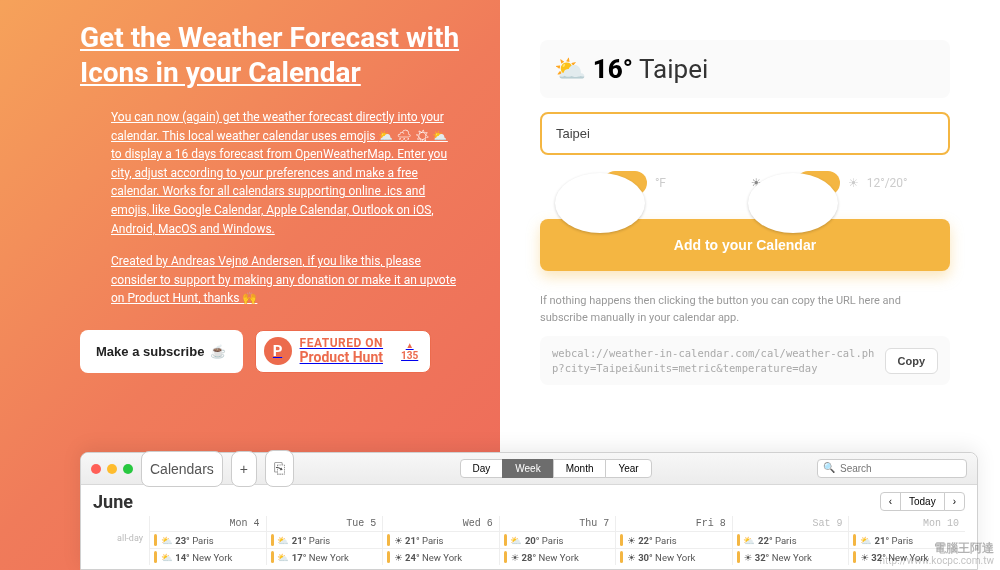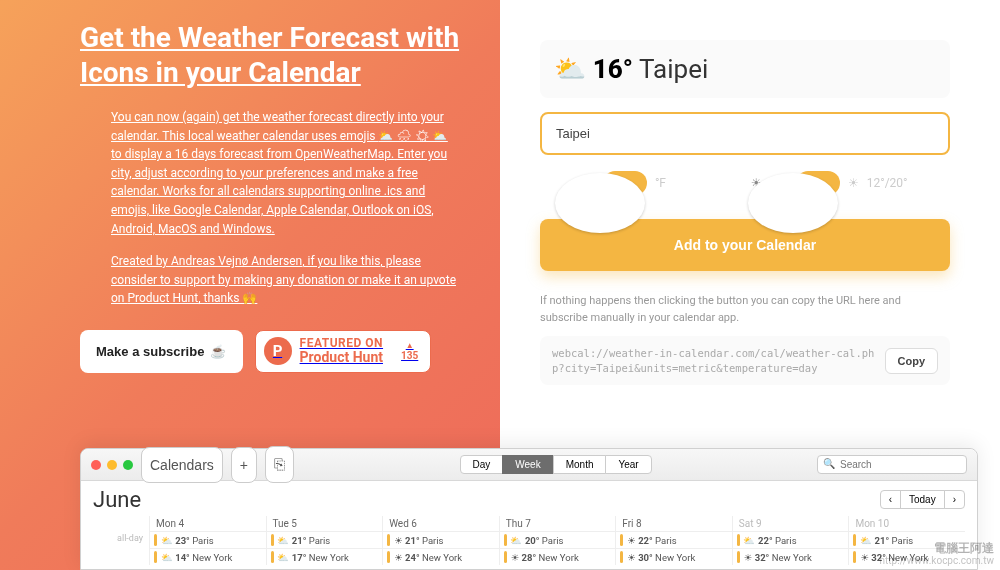--- a/index.html
+++ b/index.html
@@ -91,28 +91,28 @@
   .tb-seg .seg { border: 1px solid #ccc; padding: 3px 12px; font-size: 10px; background: #fff; cursor: pointer; margin-left: -1px; }
   .tb-seg .seg:first-child { border-radius: 4px 0 0 4px; margin-left: 0; }
   .tb-seg .seg:last-child { border-radius: 0 4px 4px 0; }
   .tb-seg .seg.active { background: #6d6d6d; color: #fff; border-color: #6d6d6d; }
   .search-wrap { position: relative; }
   .search { border: 1px solid #ccc; border-radius: 4px; padding: 3px 8px 3px 22px; font-size: 10px; width: 150px; background: #fff; }
   .search-ico { position: absolute; left: 6px; top: 3px; color: #999; font-size: 10px; }
 
   .cal-body { padding: 6px 12px 4px 12px; }
   .cal-head-row { display: flex; align-items: center; justify-content: space-between; margin-bottom: 4px; }
-  .month { font-size: 22px; font-weight: 400; color: #333; }
+  .month { font-size: 18px; font-weight: 700; color: #333; }
   .nav-btns { display: flex; gap: 0; }
   .nav-btns .nb { border: 1px solid #ccc; background: #fff; padding: 3px 8px; font-size: 10px; cursor: pointer; margin-left: -1px; }
   .nav-btns .nb:first-child { border-radius: 4px 0 0 4px; margin-left: 0; }
   .nav-btns .nb:last-child { border-radius: 0 4px 4px 0; }
 
   .cal-grid { display: grid; grid-template-columns: 56px repeat(7, 1fr); font-size: 10px; }
-  .cal-grid .dayhdr { padding: 2px 6px; color: #666; border-left: 1px solid #eee; }
+  .cal-grid .dayhdr { text-align: right; padding: 2px 6px; color: #666; border-left: 1px solid #eee; font-family: Liberation Mono, monospace; }
   .cal-grid .dayhdr.wknd { color: #bbb; }
   .cal-grid .allday-lbl { text-align: right; color: #bbb; padding: 2px 6px; font-size: 9px; }
   .cal-grid .cell { border-left: 1px solid #eee; border-top: 1px solid #eee; padding: 2px 4px; min-height: 16px; }
   .ev { display: flex; align-items: center; gap: 4px; white-space: nowrap; overflow: hidden; }
   .ev .bar { width: 3px; height: 12px; background: #f4b642; border-radius: 2px; flex-shrink: 0; }
   .ev .t { font-size: 9.5px; color: #555; }
 
   .watermark {
     position: absolute; right: 6px; bottom: 4px; font-size: 10px; color: rgba(0,0,0,0.25);
     text-align: right; line-height: 1.1; pointer-events: none;

